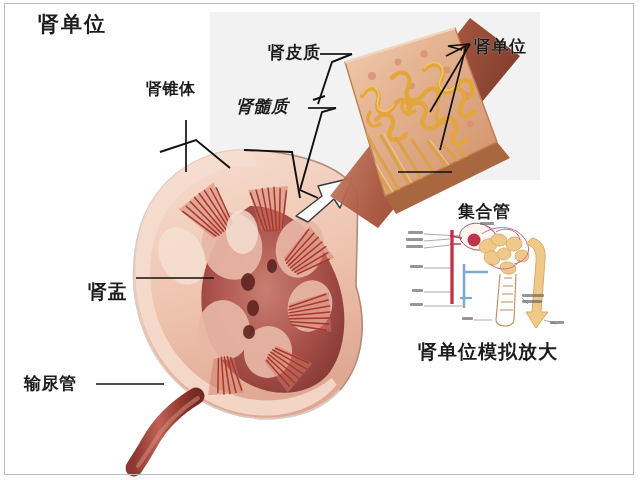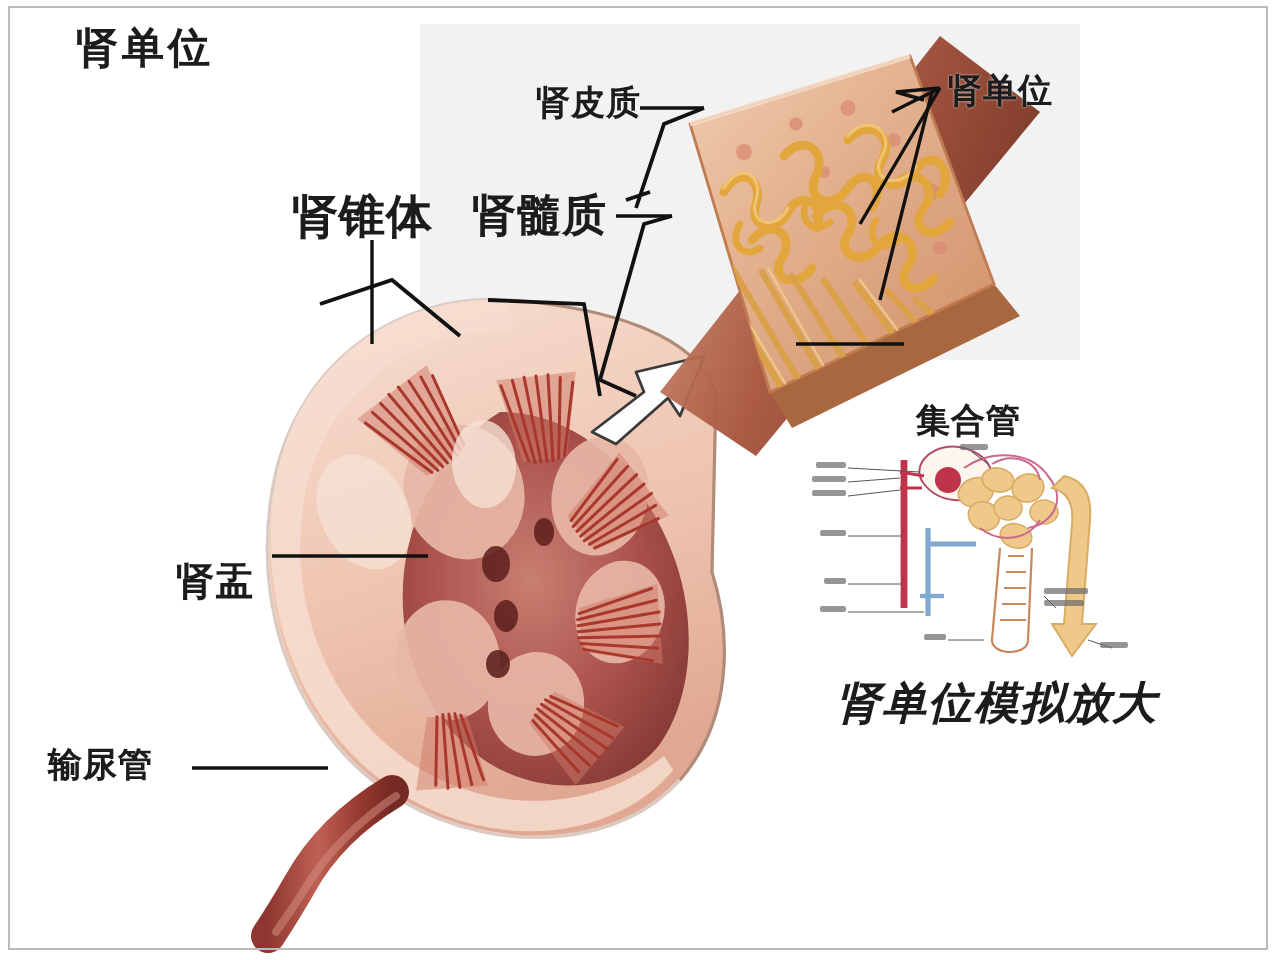--- a/index.html
+++ b/index.html
@@ -34,28 +34,28 @@
     position:absolute;
     color:#1c1c1c;
     font-weight:bold;
     line-height:1;
     white-space:nowrap;
     letter-spacing:.5px;
     text-shadow:0 0 1px rgba(255,255,255,.9);
     text-align:center;
   }
   #title{left:38px;top:14px;font-size:21px;letter-spacing:2px;}
-  #lbl-pyramid{left:146px;top:98px;font-size:23px;}
+  #lbl-pyramid{left:146px;top:81px;font-size:16px;}
   #lbl-cortex{left:252px;top:44px;font-size:17px;margin-left:16px;}
-  #lbl-medulla{left:236px;top:98px;font-size:22px;}
+  #lbl-medulla{left:236px;top:98px;font-size:17px;font-style:italic;}
   #lbl-nephron{left:474px;top:38px;font-size:17px;}
   #lbl-duct{left:458px;top:162px;font-size:17px;margin-top:41px;}
   #lbl-pelvis{left:88px;top:282px;font-size:19px;}
   #lbl-ureter{left:24px;top:375px;font-size:17px;}
-  #inset-caption{left:418px;top:342px;font-size:22px;letter-spacing:1px;font-style:italic;}
+  #inset-caption{left:418px;top:342px;font-size:19px;letter-spacing:1px;}
 
   
   #art{position:absolute;left:0;top:0;width:640px;height:480px;}
   #inset-svg{position:absolute;left:404px;top:212px;width:168px;height:126px;}
 </style>
 </head>
 <body>
 
 <div id="stage">
 

